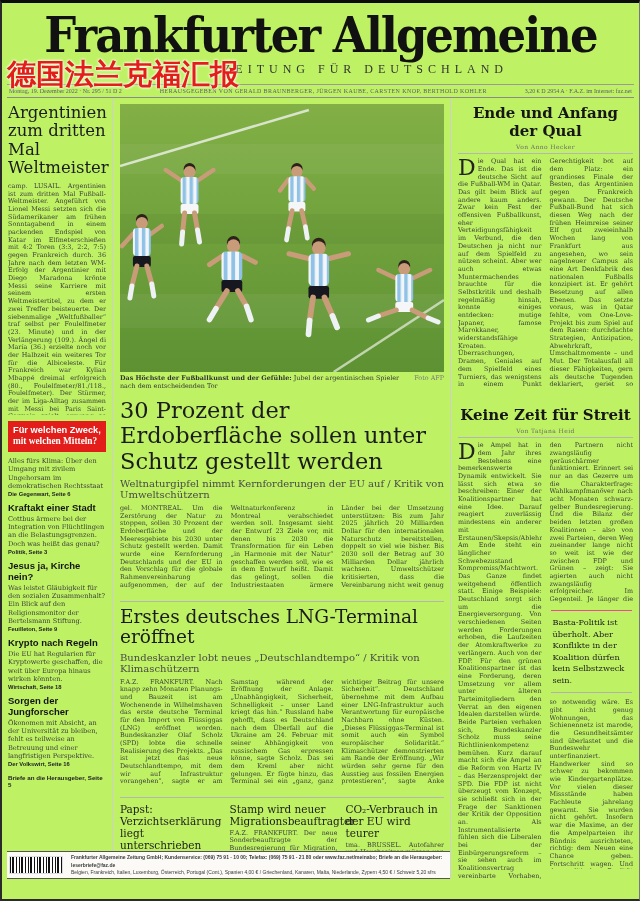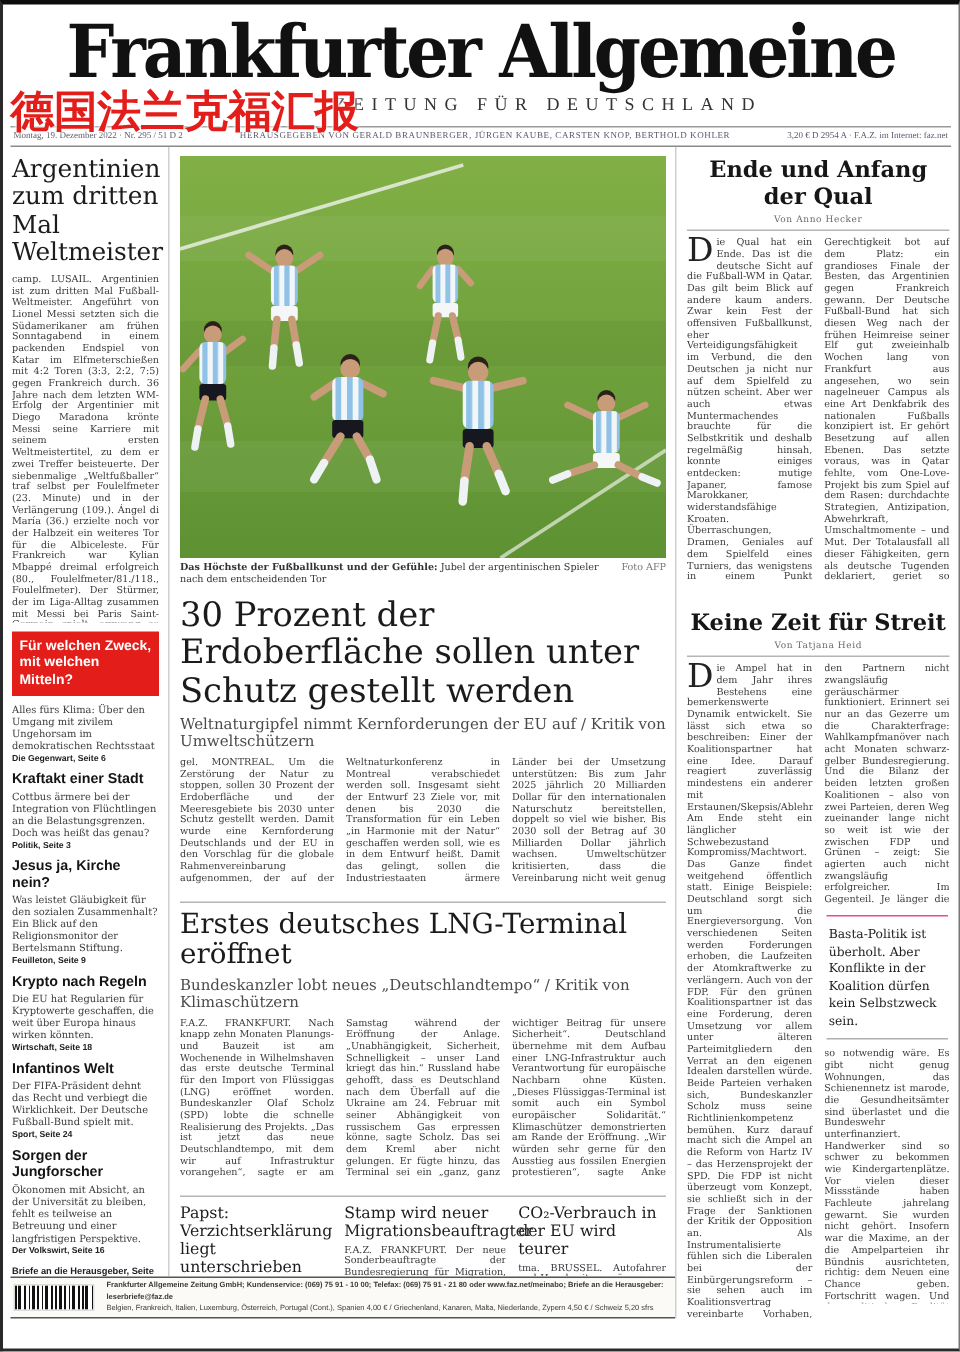--- a/index.html
+++ b/index.html
@@ -1,21 +1,21 @@
 <!DOCTYPE html>
 <html><head>
 <meta charset="utf-8">
 <style>
   * { box-sizing: border-box; margin: 0; padding: 0; }
   html,body { background:#9a9a9a; }
   .page {
     position: relative;
     width: 640px; height: 901px;
     margin: 0 auto;
-    background: #ffffff;
+    background: #bef264;
     border-top: 3px solid #0c0c0c;
     border-left: 2px solid #2a2a2a;
     border-bottom: 2px solid #2a2a2a;
     border-right: 1px solid #777;
     overflow: hidden;
     font-family: "DejaVu Serif", serif;
     color: #222;
     padding: 0 5px;
   }
   
@@ -156,46 +156,41 @@
 
     <div class="lc-wrap">
       <div class="cols">
 
         <div class="col-left">
           <div class="lead-head">Argentinien zum dritten Mal Weltmeister</div>
           <div class="t lead-body">camp. LUSAIL. Argentinien ist zum dritten Mal Fußball-Weltmeister. Angeführt von Lionel Messi setzten sich die Südamerikaner am frühen Sonntagabend in einem packenden Endspiel von Katar im Elfmeterschießen mit 4:2 Toren (3:3, 2:2, 7:5) gegen Frankreich durch. 36 Jahre nach dem letzten WM-Erfolg der Argentinier mit Diego Maradona krönte Messi seine Karriere mit seinem ersten Weltmeistertitel, zu dem er zwei Treffer beisteuerte. Der siebenmalige „Weltfußballer“ traf selbst per Foulelfmeter (23. Minute) und in der Verlängerung (109.). Ángel di María (36.) erzielte noch vor der Halbzeit ein weiteres Tor für die Albiceleste. Für Frankreich war Kylian Mbappé dreimal erfolgreich (80., Foulelfmeter/81./118., Foulelfmeter). Der Stürmer, der im Liga-Alltag zusammen mit Messi bei Paris Saint-Germain spielt, erzwang so erst die Verlängerung und dann das Elfmeterschießen. Die in der ersten Halbzeit phasenweise vorgeführte Équipe Tricolore verpasste die historische Chance, wie Brasilien, das 1958 und 1962 erfolgreich war, zwei Mal nacheinander den WM-Pokal zu gewinnen. Von den souveränen Auftritten in den Begegnungen zuvor war der Weltmeister von 2018 lange weit entfernt und fand vor 88.966 Zuschauern erst sehr spät in die Begegnung im ausverkauften Stadion von Lusail. (Siehe Sport.)</div>
 
           <div class="redbox" style="background:#e31e1a;">
             <span style="display:block;">Für welchen Zweck,</span>
-            <span style="display:block;">mit welchen Mitteln?</span>
+            <span style="display:block;font-family:Liberation Serif, serif;">mit welchen Mitteln?</span>
           </div>
           <div class="teaser">
             <div class="teaser-body">Alles fürs Klima: Über den Umgang mit zivilem Ungehorsam im demokratischen Rechtsstaat</div>
             <div class="teaser-ref">Die Gegenwart, Seite 6</div>
           </div>
 
           <div class="teaser">
             <div class="teaser-title">Kraftakt einer Stadt</div>
             <div class="teaser-body">Cottbus ärmere bei der Integration von Flüchtlingen an die Belastungsgrenzen. Doch was heißt das genau?</div>
             <div class="teaser-ref">Politik, Seite 3</div>
           </div>
           <div class="teaser">
             <div class="teaser-title">Jesus ja, Kirche nein?</div>
             <div class="teaser-body">Was leistet Gläubigkeit für den sozialen Zusammenhalt? Ein Blick auf den Religionsmonitor der Bertelsmann Stiftung.</div>
             <div class="teaser-ref">Feuilleton, Seite 9</div>
           </div>
           <div class="teaser">
             <div class="teaser-title">Krypto nach Regeln</div>
             <div class="teaser-body">Die EU hat Regularien für Kryptowerte geschaffen, die weit über Europa hinaus wirken könnten.</div>
             <div class="teaser-ref">Wirtschaft, Seite 18</div>
-          </div>
-          <div class="teaser">
-            <div class="teaser-title">Infantinos Welt</div>
-            <div class="teaser-body">Der FIFA-Präsident dehnt das Recht und verbiegt die Wirklichkeit. Der Deutsche Fußball-Bund spielt mit.</div>
-            <div class="teaser-ref">Sport, Seite 24</div>
           </div>
           <div class="teaser">
             <div class="teaser-title">Sorgen der Jungforscher</div>
             <div class="teaser-body">Ökonomen mit Absicht, an der Universität zu bleiben, fehlt es teilweise an Betreuung und einer langfristigen Perspektive.</div>
             <div class="teaser-ref">Der Volkswirt, Seite 16</div>
           </div>
 
           <div class="briefe">Briefe an die Herausgeber, Seite 5</div>
 
         </div>

